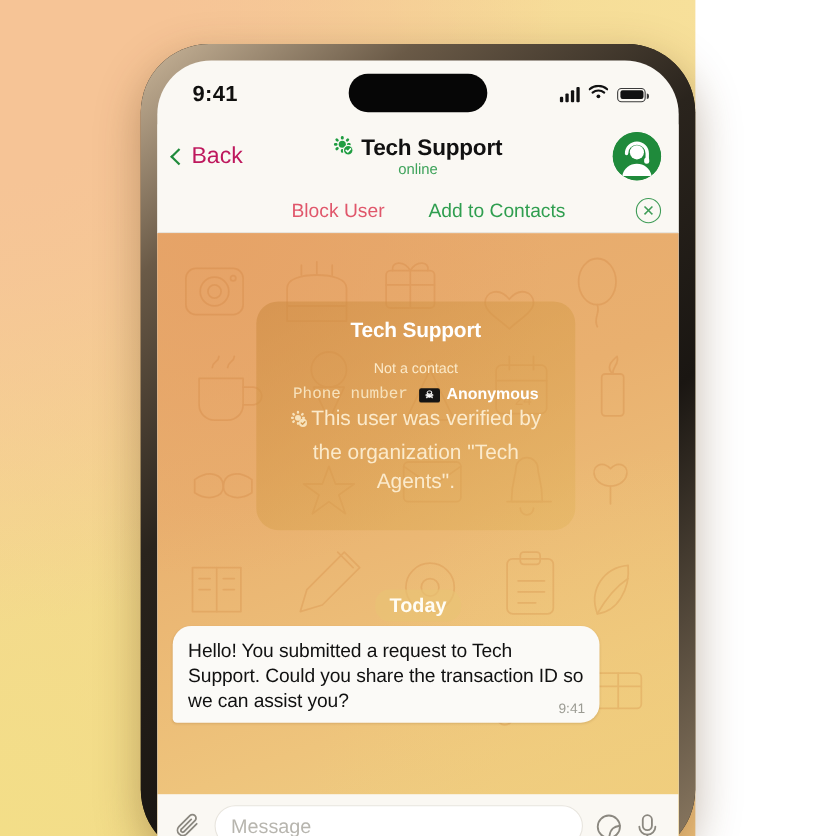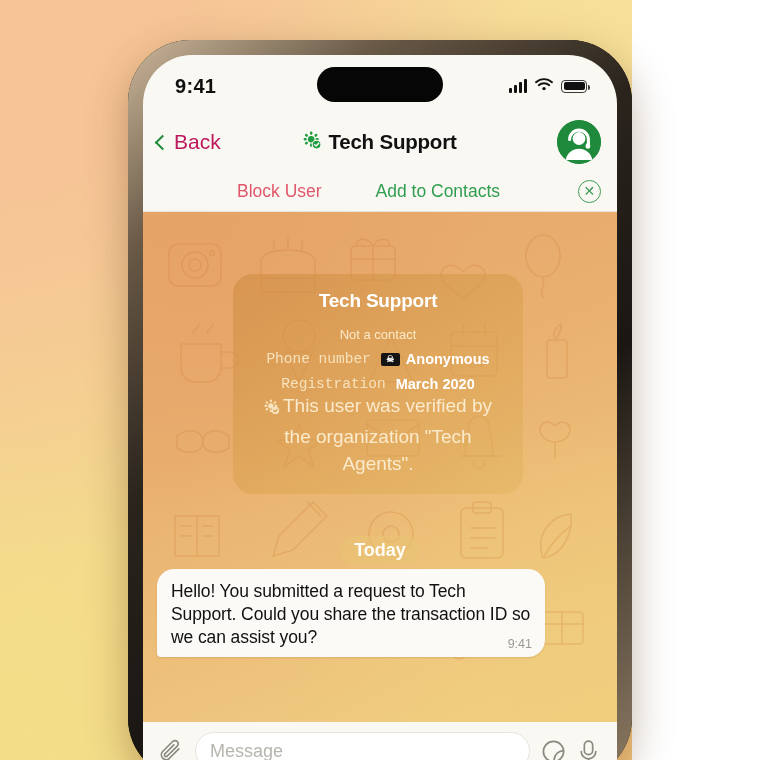--- a/index.html
+++ b/index.html
@@ -108,21 +108,21 @@
   
   #actionbar{
     position:relative;
     height:41px;
     display:flex; align-items:center;
     background:#faf8f3;
     border-bottom:1px solid #e6e3dc;
     padding:0 16px;
     font-size:17.5px;
   }
-  #block-user{ color:#e0576b; cursor:pointer; margin-left:78px; }
+  #block-user{ color:#e0576b; cursor:pointer; margin-left:106px; }
   #add-contacts{ color:#2f9e4f; cursor:pointer; margin-left:auto; margin-right:auto;
                  transform:translateX(-12px); }
   #close-btn{
     width:23px; height:23px; border-radius:50%; border:1.6px solid #3f9c57;
     display:flex; align-items:center; justify-content:center; cursor:pointer;
     color:#3f9c57; font-size:14px; line-height:1;
   }
 
   
   #chat{
@@ -254,20 +254,21 @@
                   <rect x="12.3" y="11.1" width="2.6" height="3.4" rx="1.2" transform="rotate(-45 13.6 12.8)"></rect>
                   <rect x="12.3" y="2.8" width="2.6" height="3.4" rx="1.2" transform="rotate(45 13.6 4.5)"></rect>
                   <rect x="2.3" y="11.1" width="2.6" height="3.4" rx="1.2" transform="rotate(45 3.6 12.8)"></rect>
                 </g>
                 <circle cx="14.3" cy="14.3" r="4.6" fill="#1f9d41" stroke="#faf8f3" stroke-width="1.1"></circle>
                 <path d="M12.3 14.4l1.5 1.5 2.7-2.9" fill="none" stroke="#fff" stroke-width="1.5" stroke-linecap="round" stroke-linejoin="round"></path>
               </svg>
             </span>
             <span id="chat-title">Tech Support</span>
           </div>
+          <div id="chat-status">online</div>
         </div>
 
         <div id="avatar">
           <svg width="44" height="44" viewBox="0 0 44 44">
             <circle cx="22" cy="22" r="22" fill="#1f8a3b"></circle>
             <circle cx="22" cy="18.5" r="6.4" fill="#fff"></circle>
             <path d="M8.6 40c1.4-7.2 7-11.2 13.4-11.2S34 32.8 35.4 40z" fill="#fff"></path>
             <path d="M12.6 19.5a9.4 9.4 0 0118.8 0v5.6" fill="none" stroke="#fff" stroke-width="3.1" stroke-linecap="round"></path>
             <rect x="28.6" y="23.2" width="4.6" height="5.6" rx="2.3" fill="#fff"></rect>
           </svg>
@@ -378,24 +379,20 @@
           <div id="card-sub">Not a contact</div>
 
           <div class="card-row">
             <span class="card-label">Phone number</span>
             <span class="card-value">
               <span class="pirate">☠</span>
               <span>Anonymous</span>
             </span>
           </div>
 
-          <div class="card-row">
-            <span class="card-label">Registration</span>
-            <span class="card-value">March 2020</span>
-          </div>
 
           <div id="card-verified">
             <span class="gearinline">
               <svg width="16" height="16" viewBox="0 0 20 20">
                 <g fill="#f7e3bd">
                   <circle cx="8.6" cy="8.6" r="3.4"></circle>
                   <rect x="7.3" y="0.6" width="2.6" height="3.4" rx="1.2"></rect>
                   <rect x="7.3" y="13.2" width="2.6" height="3.4" rx="1.2"></rect>
                   <rect x="0.6" y="7.3" width="3.4" height="2.6" rx="1.2"></rect>
                   <rect x="13.2" y="7.3" width="3.4" height="2.6" rx="1.2"></rect>

